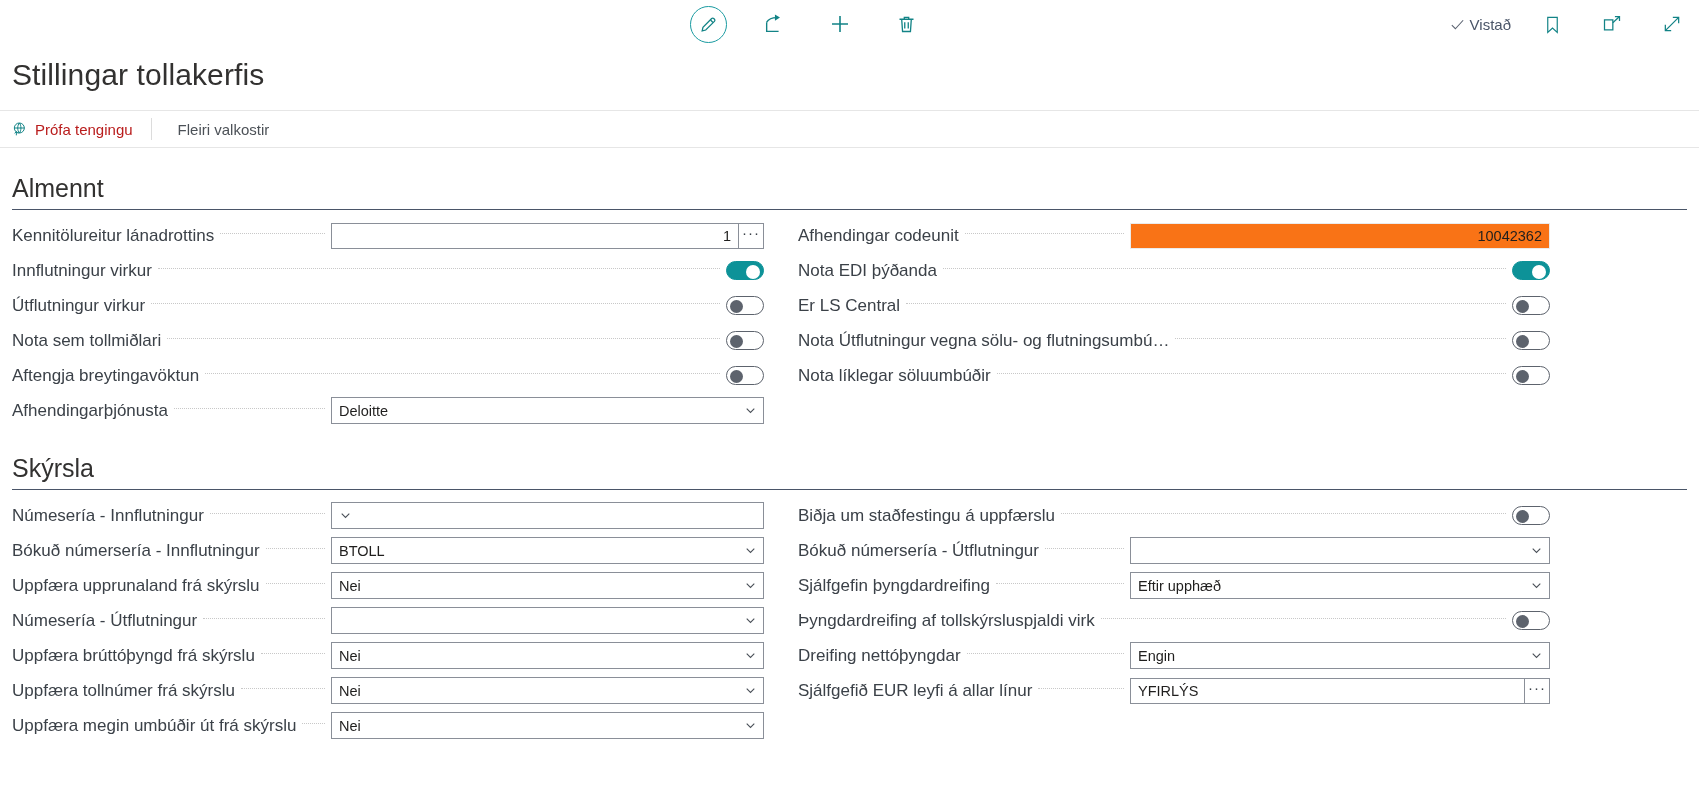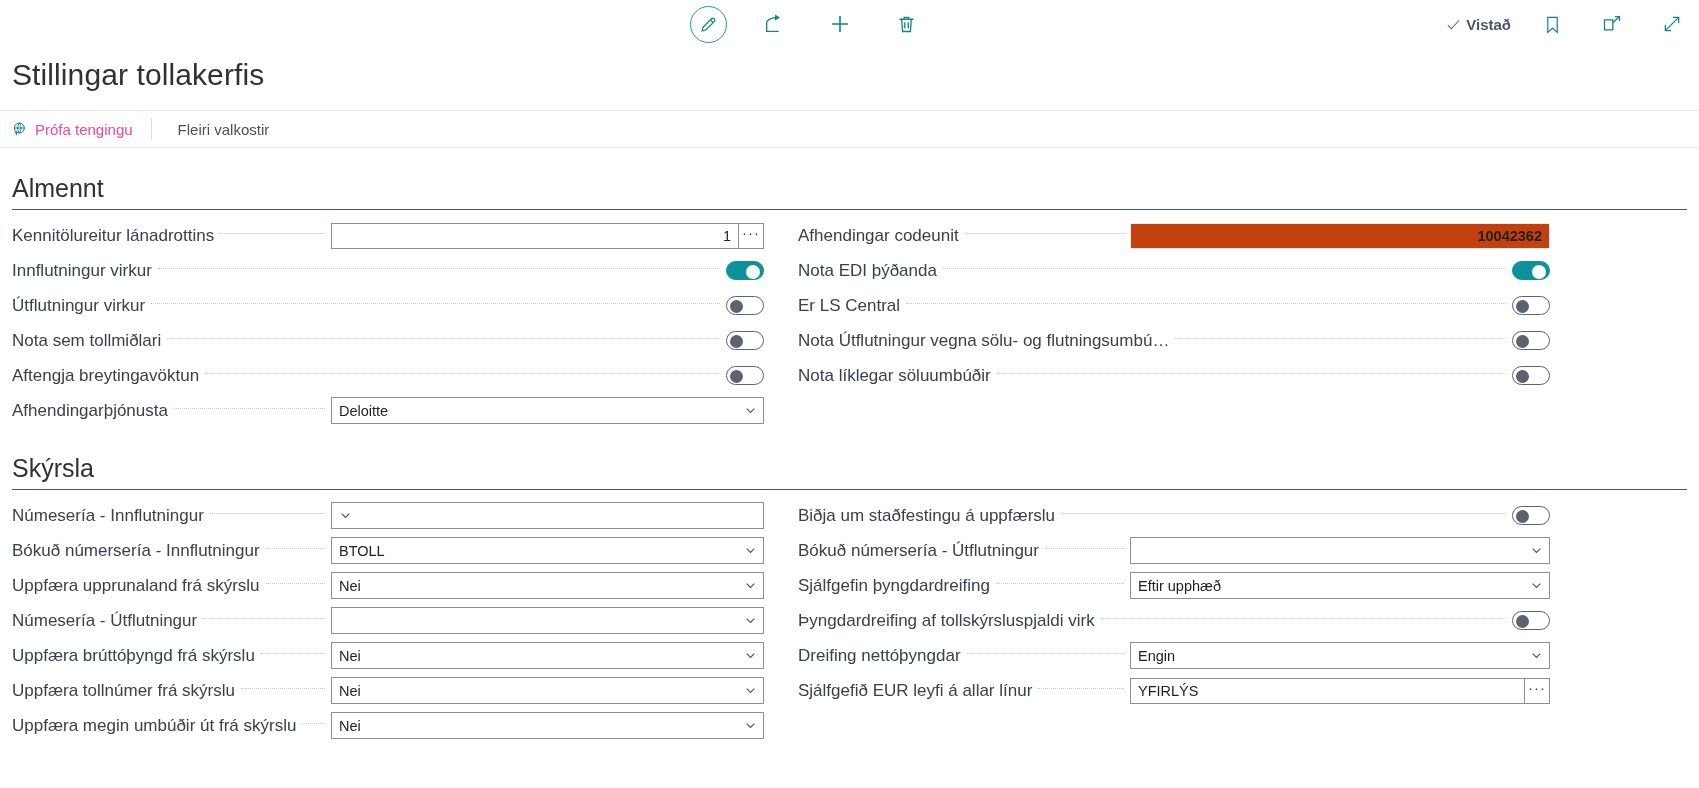--- a/index.html
+++ b/index.html
@@ -29,41 +29,41 @@
   .icon-btn.circled {
     border: 1.3px solid #1a9ba1; border-radius: 50%;
     width: 37px; height: 37px;
   }
   .topbar-right {
     position: absolute; right: 8px; top: 0; height: 48px;
     display: flex; align-items: center; gap: 22px;
   }
   .saved-indicator {
     display: flex; align-items: center; gap: 4px;
-    color: #4a5568; font-size: 15px; font-weight: bold;
+    color: #4a5568; font-size: 15px;
   }
   .saved-indicator svg { stroke: #5a6270; }
 
   
   .page-title {
     font-size: 30px; font-weight: 400; color: #323130;
     padding: 10px 0 0 12px; letter-spacing: .1px;
   }
 
   
   .ribbon {
     margin-top: 18px;
     border-top: 1px solid #e6e6e6;
     border-bottom: 1px solid #e6e6e6;
     height: 38px; display: flex; align-items: center;
     padding-left: 12px; gap: 0;
   }
   .ribbon-item {
     display: flex; align-items: center; gap: 7px;
-    font-size: 15px; color: #ec4899; cursor: pointer;
+    font-size: 15px; color: #b91c1c; cursor: pointer;
     padding: 0 14px 0 0; height: 38px;
   }
   .ribbon-item.muted { color: #4c5157; padding-left: 22px; }
   .ribbon-sep { width: 1px; height: 22px; background: #dcdcdc; margin: 0 4px; }
   .globe { color: #128386; display: flex; align-items: center; }
 
   
   .section { margin-top: 26px; padding: 0 12px; }
   .section-title {
     font-size: 25px; color: #323130; font-weight: 400;
@@ -92,21 +92,21 @@
   
   .w-main  { width: 433px; }
   .w-right { width: 420px; }
 
   
   .tinput {
     height: 26px; border: 1px solid #8a8f98; background: #fff;
     display: flex; align-items: center; padding: 0 7px;
     font-size: 14.5px; color: #201f1e;
   }
-  .tinput.readonly { background: #c2410c; border: 1px solid #ebebeb; font-weight: bold; }
+  .tinput.readonly { background: #f97316; border: 1px solid #ebebeb; }
   .tinput .val { flex: 1 1 auto; }
   .tinput .val.right { text-align: right; }
   .assist {
     width: 25px; height: 26px; border: 1px solid #8a8f98; border-left: none;
     display: flex; align-items: center; justify-content: center;
     font-size: 15px; color: #3b4148; background: #fff; cursor: pointer;
     letter-spacing: 1px; padding-bottom: 7px;
   }
 
   

